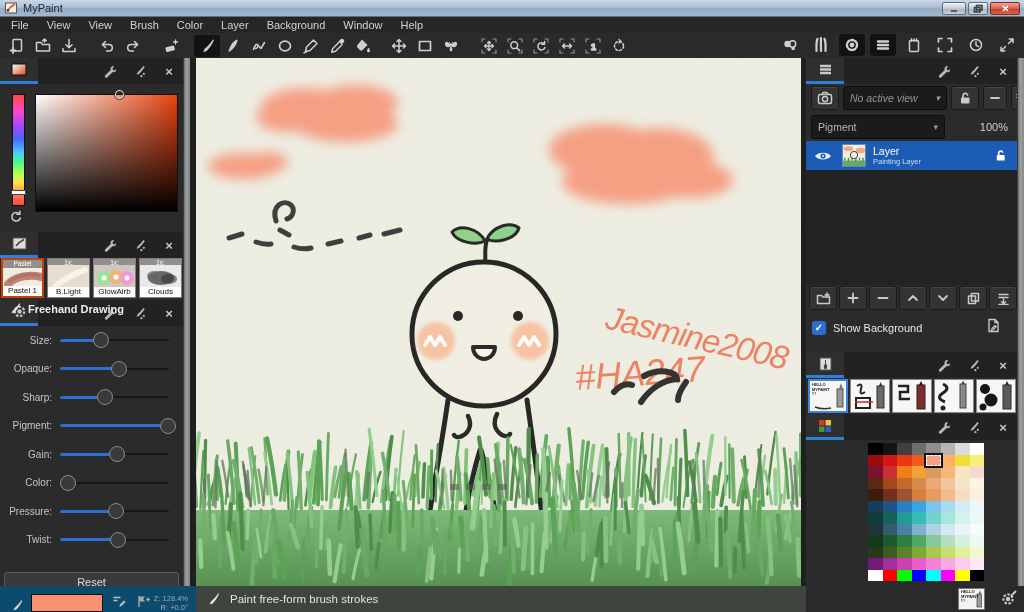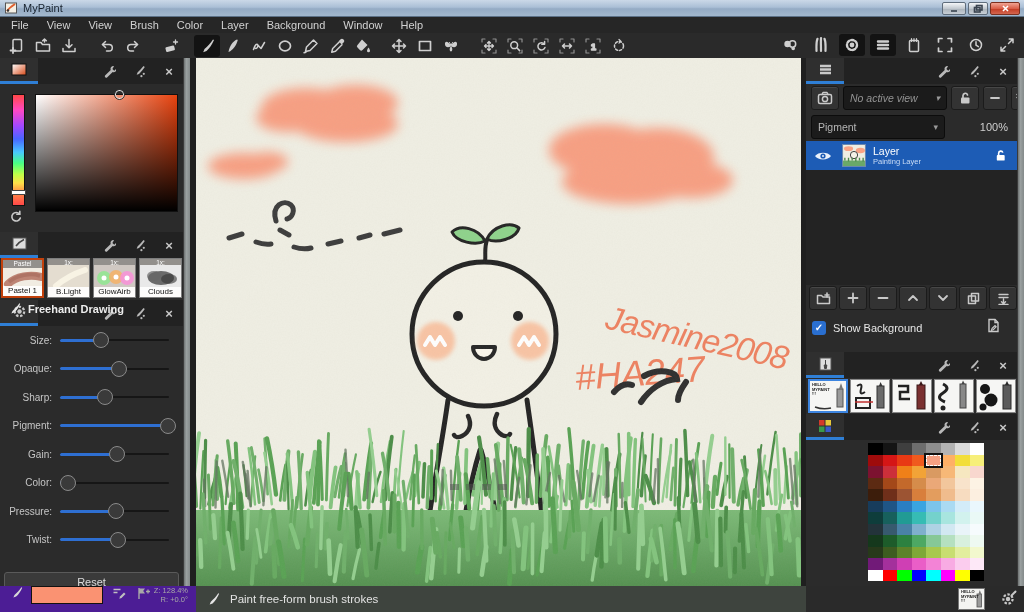--- a/index.html
+++ b/index.html
@@ -92,21 +92,21 @@
   .docicon svg{stroke:#c9c9c9;fill:none;stroke-width:1.4;}
   .rb-strip{position:absolute;left:2px;top:321px;display:flex;gap:2px;}
   .rb{position:relative;width:40px;height:34px;background:#f6f6f4;border:1px solid #888;overflow:hidden;}
   .rb.sel{border:2px solid #3d85e0;}
   .rb .tinytext{position:absolute;left:2px;top:2px;font-size:4px;line-height:4.5px;color:#222;font-weight:bold;}
   .palgrid{position:absolute;left:62px;top:385px;display:grid;grid-template-columns:repeat(8,14.5px);grid-auto-rows:11.5px;}
   .swatch{width:14.5px;height:11.5px;}
   .swatch.sel{outline:2px solid #111;border:1px dashed #fff;z-index:2;}
   
   .statusbar{position:absolute;left:0;top:586px;width:1024px;height:26px;background:#2a2a2a;}
-  .sb-left{position:absolute;left:0;top:0;width:196px;height:26px;background:#4c1d95;display:flex;align-items:flex-start;}
+  .sb-left{position:absolute;left:0;top:0;width:196px;height:26px;background:#0c4a6e;display:flex;align-items:flex-end;}
   .sb-mid{position:absolute;left:196px;top:0;width:610px;height:26px;background:#3e443e;display:flex;align-items:center;}
   .sb-right{position:absolute;left:806px;top:0;width:218px;height:26px;background:#2a2a2a;}
   .curswatch{width:72px;height:18px;border:1px solid #111;margin:0 8px;}
   .zr{margin-left:auto;margin-right:8px;text-align:right;font-size:7.5px;color:#a8a8a8;line-height:9px;}
   .sb-msg{font-size:11.5px;color:#e2e2e2;margin-left:10px;}
   .sb-thumb{position:absolute;left:152px;top:2px;width:27px;height:22px;background:#f4f4f2;border:1px solid #777;overflow:hidden;}
   .sb-thumb .tinytext{position:absolute;left:2px;top:1px;font-size:4px;line-height:4.5px;color:#222;font-weight:bold;}
   .sb-gear{position:absolute;left:194px;top:4px;}
   .sb-icon{margin-left:10px;display:flex;}
 </style>

